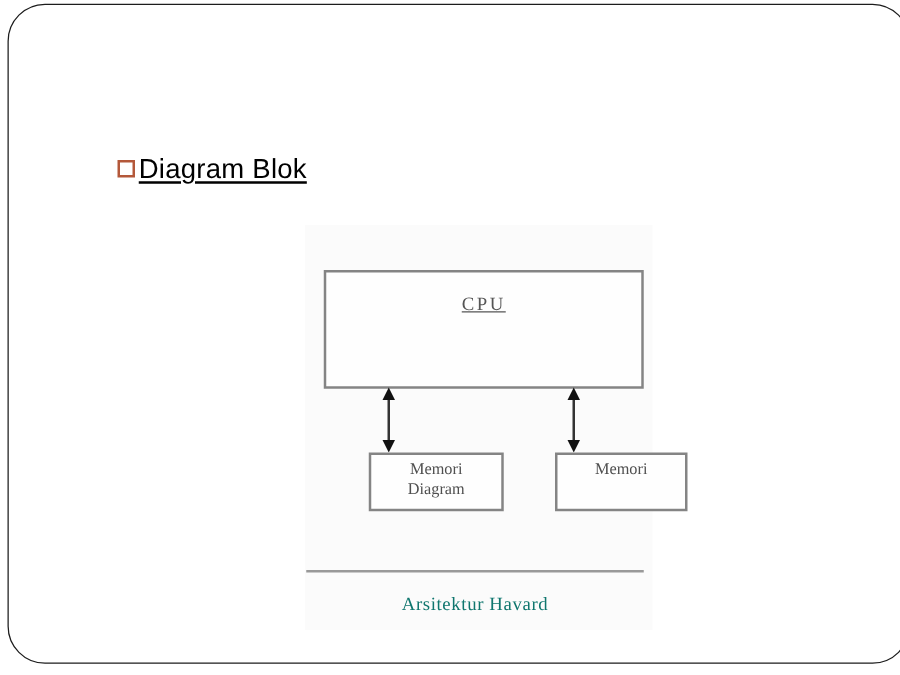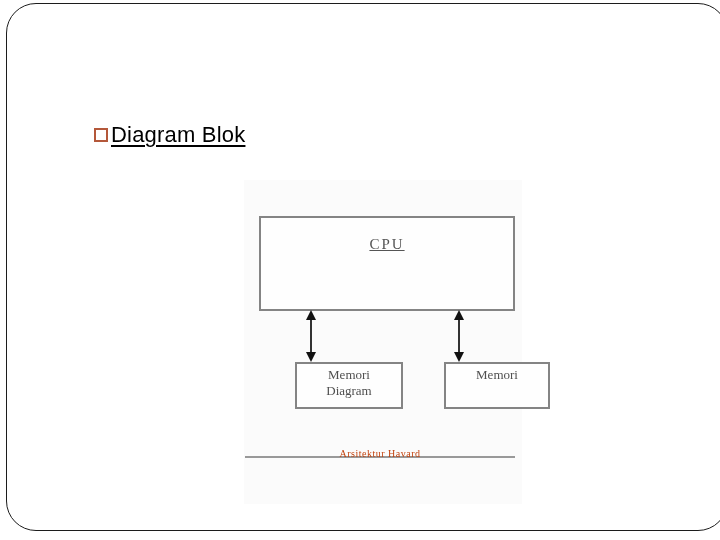--- a/index.html
+++ b/index.html
@@ -100,25 +100,25 @@
     position: absolute;
     left: 1px;
     top: 276px;
     width: 270px;
     height: 2px;
     background: #999999;
   }
   .diagram-caption {
     position: absolute;
     left: 0px;
-    top: 268px;
+    top: 296px;
     width: 272px;
     text-align: center;
-    font-size: 10px;
-    color: #c2410c;
+    font-size: 15px;
+    color: #0f766e;
     letter-spacing: 0.5px;
   }
 </style>
 </head>
 <body>
 
 <div class="slide">
 
   <div class="title-row">
     <span class="bullet-square"></span>

